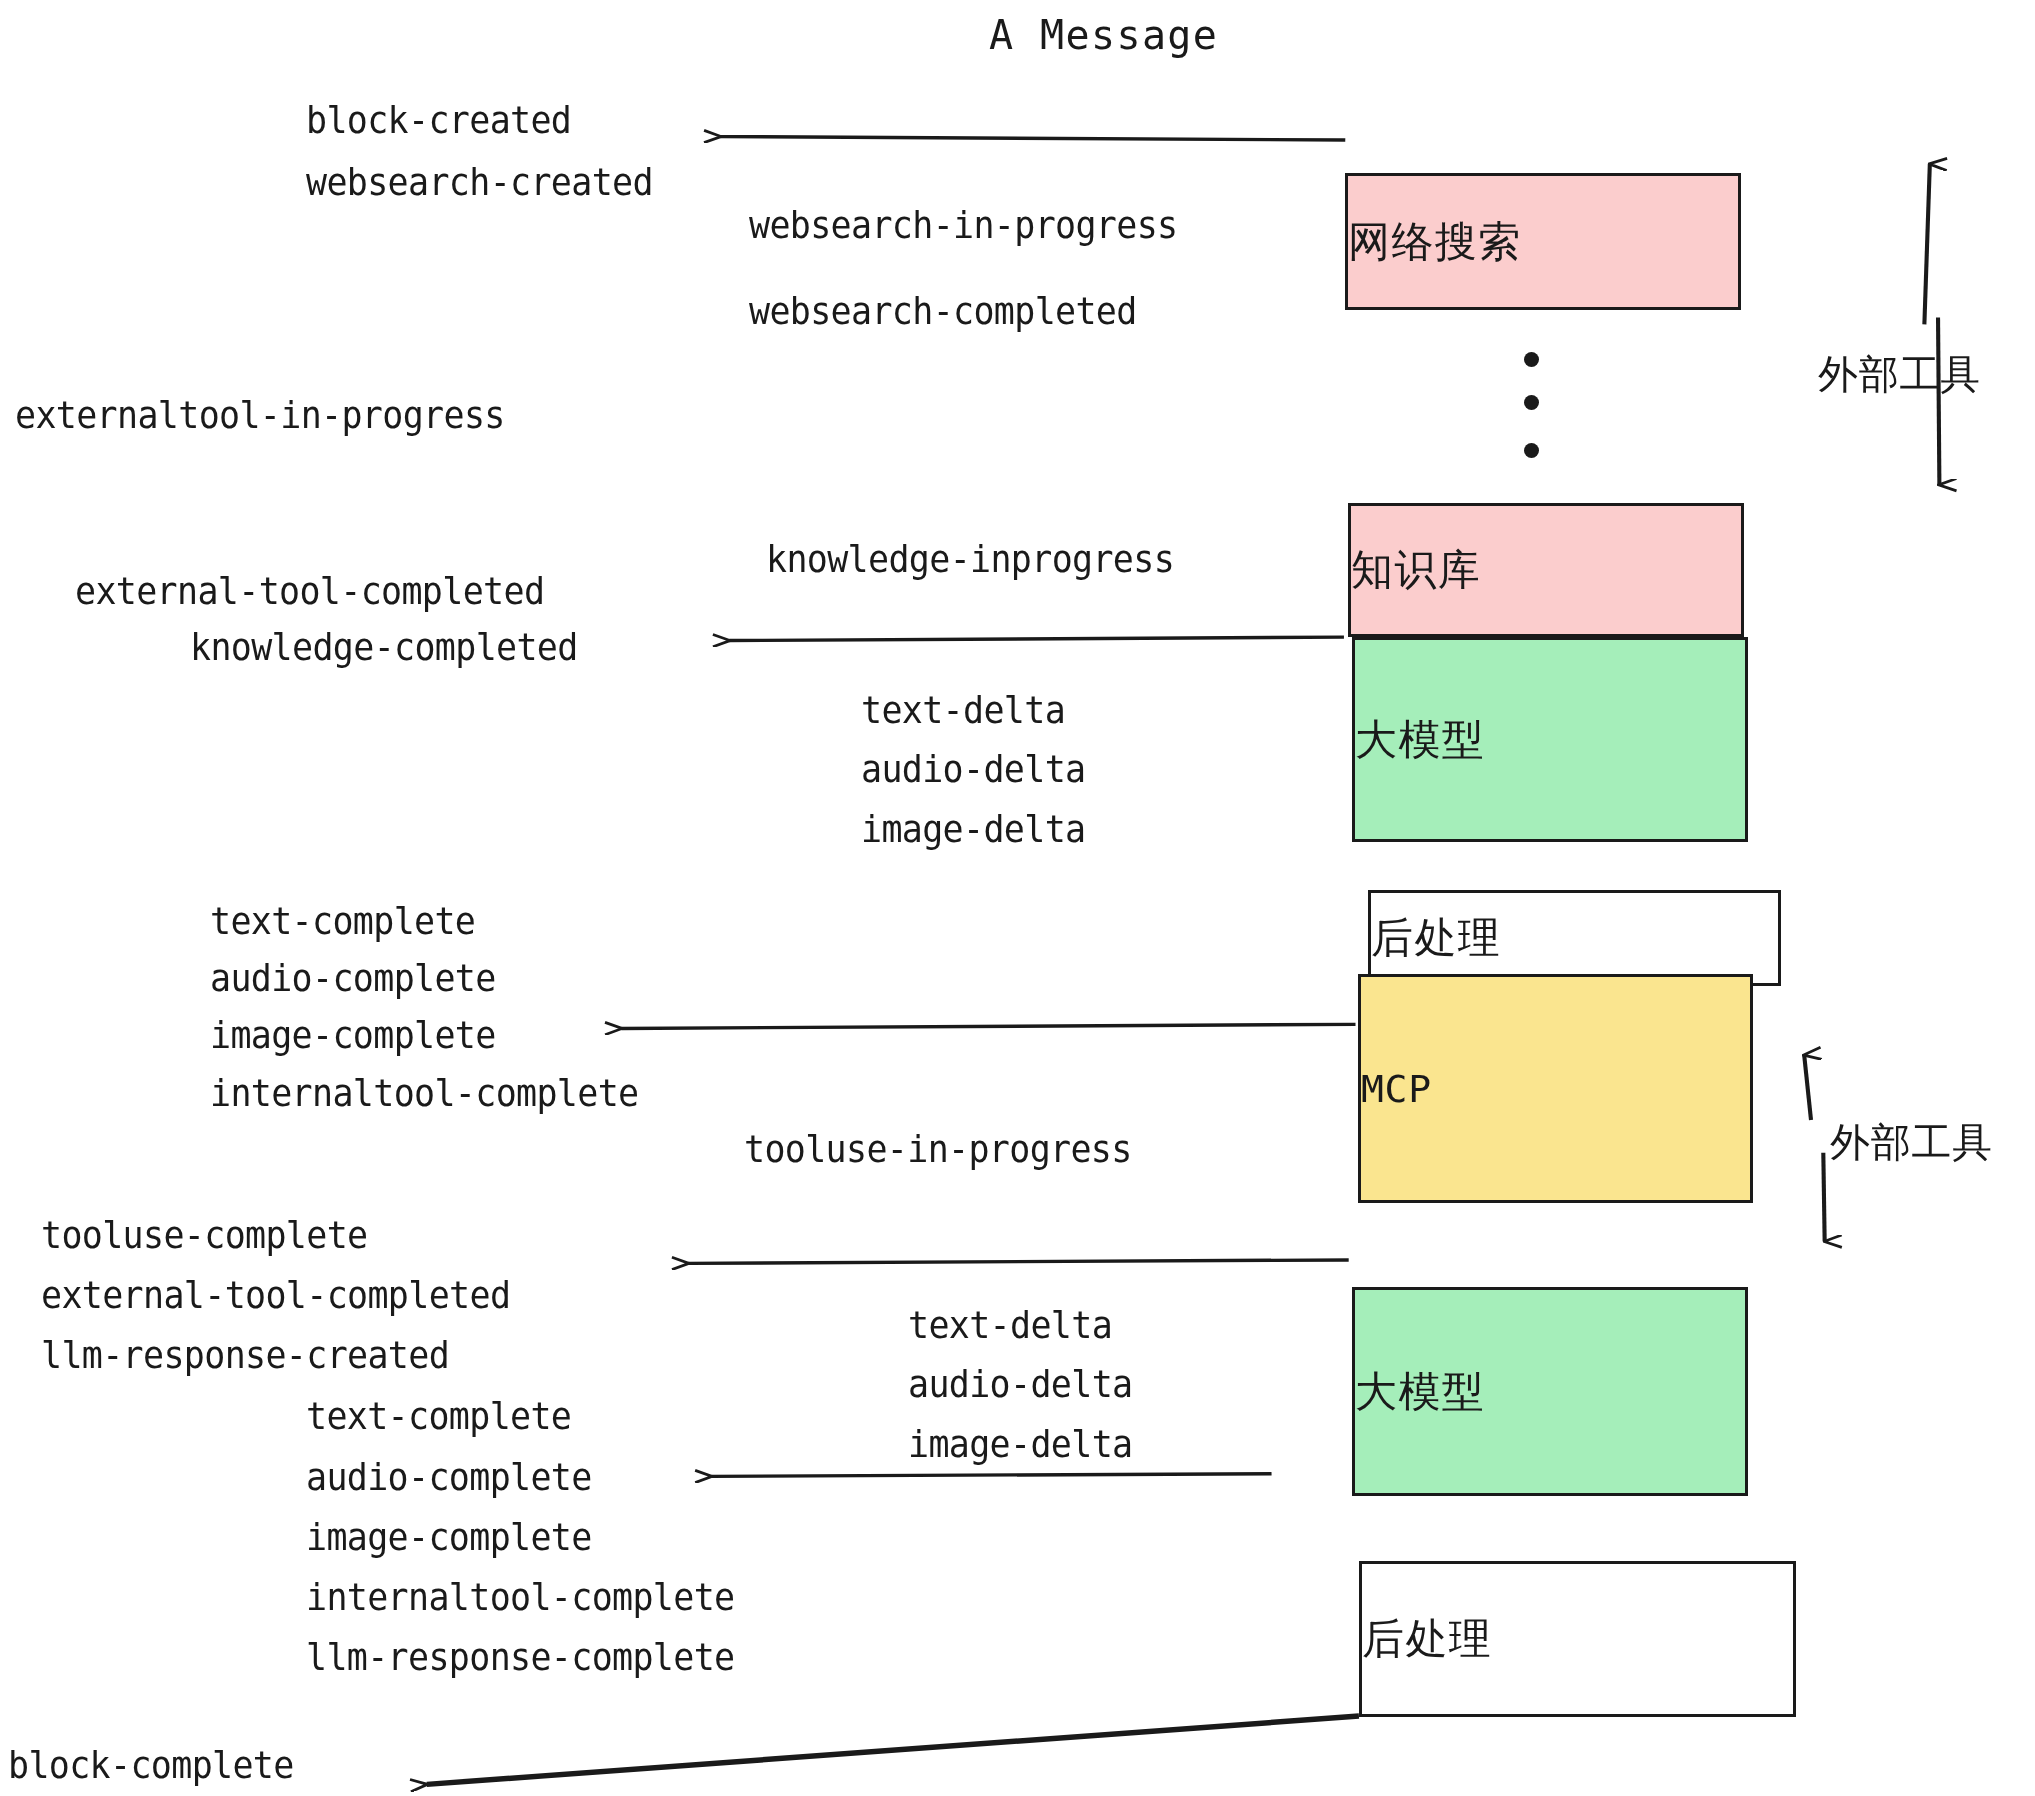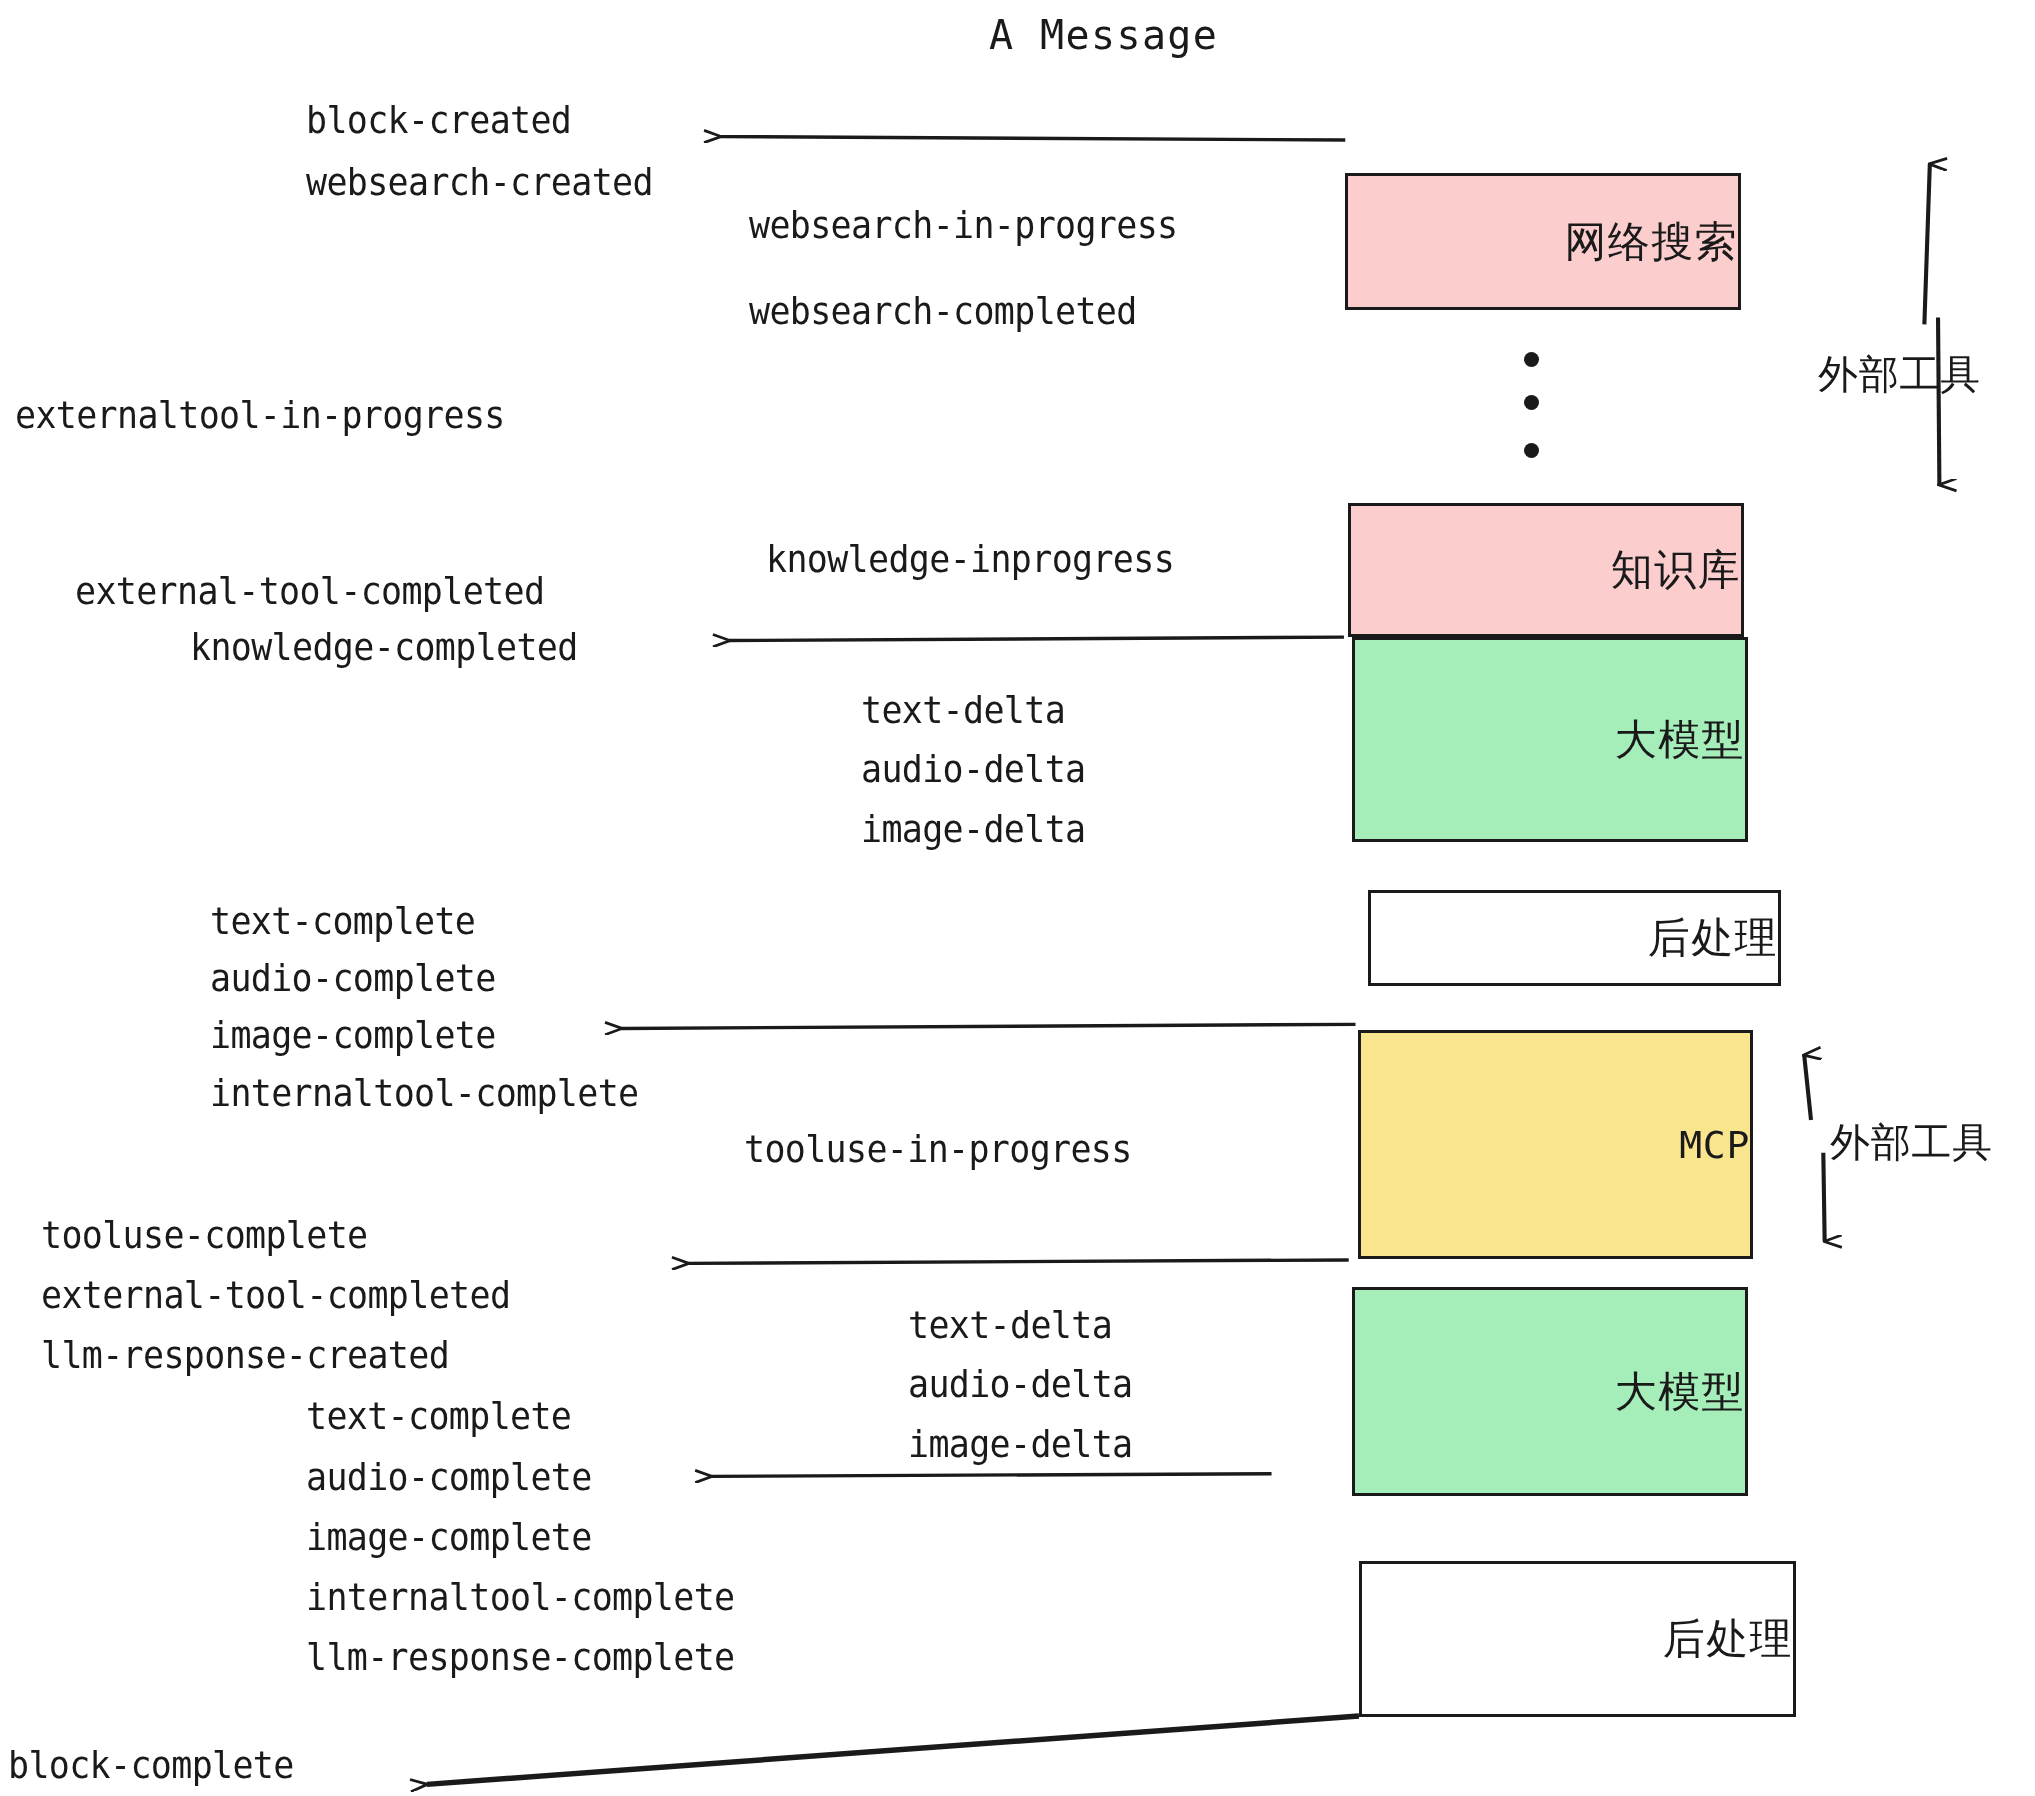--- a/index.html
+++ b/index.html
@@ -38,21 +38,21 @@
     font-size: 40px;
     letter-spacing: 1.4px;
   }
   
   .box {
     position: absolute;
     box-sizing: border-box;
     border: 3.4px solid #1a1a1a;
     display: flex;
     align-items: center;
-    justify-content: flex-end;
+    justify-content: flex-start;
     color: #1a1a1a;
     font-family: "DejaVu Sans", sans-serif;
     font-size: 42px;
     letter-spacing: 1.4px;
   }
   .box.mcp {
     font-family: "DejaVu Sans Mono", monospace;
     font-size: 38px;
     letter-spacing: 0.7px;
   }
@@ -186,21 +186,21 @@
   </div>
 
   <div class="box" style="left:1352px; top:637px;  width:396px;  height:205px; background:#a5eeba;">
     <span>大模型</span>
   </div>
 
   <div class="box" style="left:1368px; top:890px; width:413px;  height:96px; background:#ffffff;">
     <span>后处理</span>
   </div>
 
-  <div class="box mcp" style="left:1358px; top:1030px; width:395px;  height:229px; background:#fae58f;">
+  <div class="box mcp" style="left:1358px; top:974px; width:395px;  height:229px; background:#fae58f;">
     <span>MCP</span>
   </div>
 
   <div class="box" style="left:1352px; top:1287px; width:396px;  height:209px; background:#a5eeba;">
     <span>大模型</span>
   </div>
 
   <div class="box" style="left:1359px; top:1561px; width:437px;  height:156px; background:#ffffff;">
     <span>后处理</span>
   </div>

